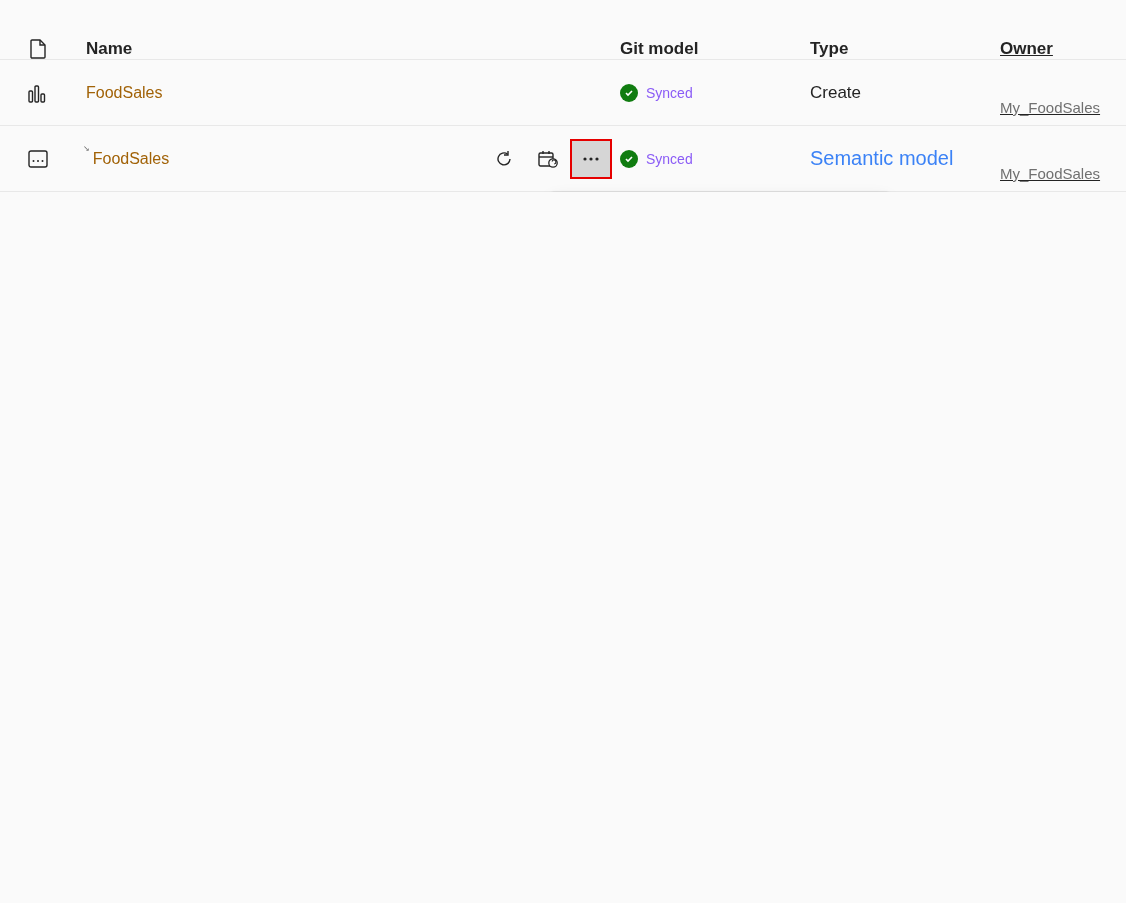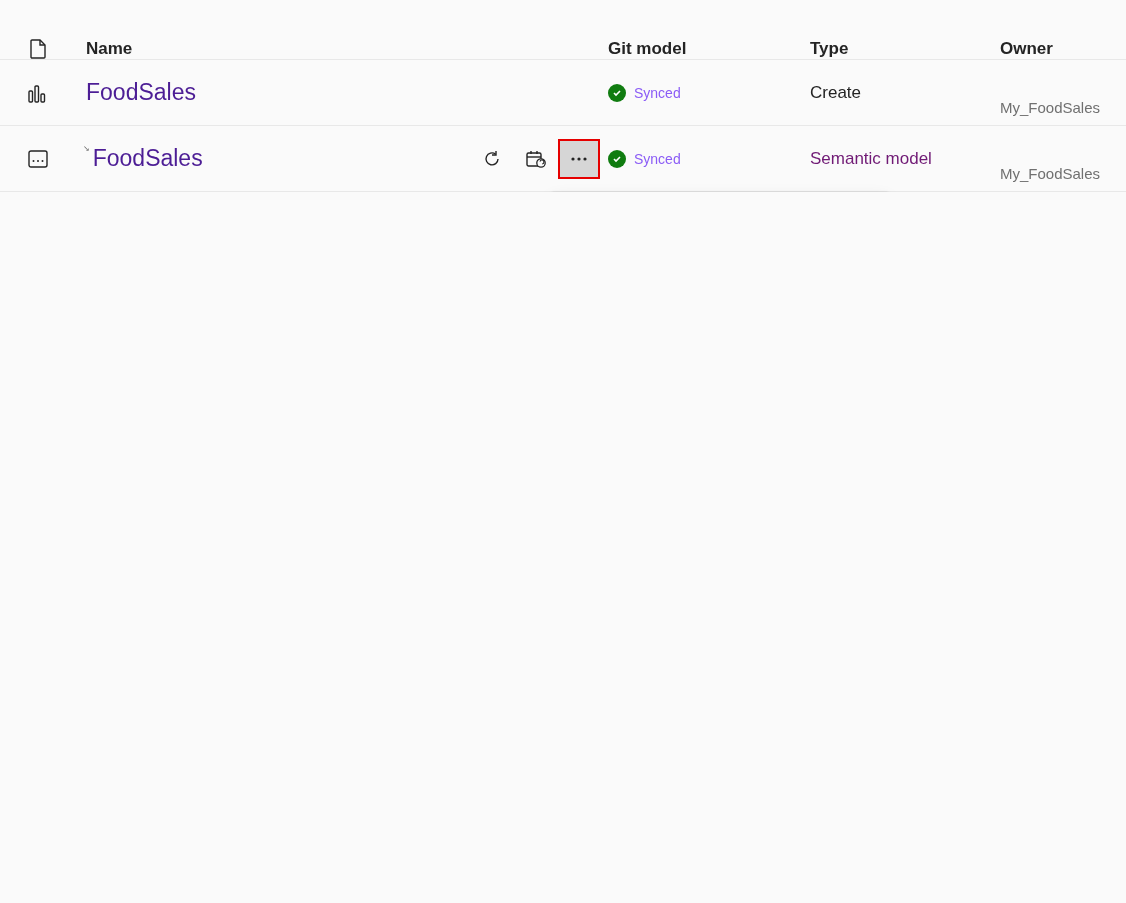--- a/index.html
+++ b/index.html
@@ -53,58 +53,58 @@
     .col-git {
       width: 190px;
       display: flex;
       align-items: center;
       gap: 8px;
     }
     .col-type {
       width: 190px;
       display: flex;
       align-items: center;
-      margin-left: 12px;
     }
     .col-owner {
       width: 126px;
       display: flex;
       align-items: center;
+      text-decoration: underline;
     }
     .header-text {
       font-size: 17px;
       font-weight: 600;
       color: #242424;
     }
     .name-text {
-      font-size: 23px;
+      font-size: 16px;
       font-weight: 400;
-      color: #4c1d95;
+      color: #a16207;
     }
     .checkmark-circle {
       width: 18px;
       height: 18px;
       border-radius: 50%;
       background: #107C10;
       display: flex;
       align-items: center;
       justify-content: center;
       flex-shrink: 0;
     }
     .git-text {
       font-size: 14px;
       color: #8b5cf6;
     }
     .type-text {
       font-size: 17px;
       color: #242424;
     }
     .type-text-gray {
-      font-size: 17px;
-      color: #701a75;
+      font-size: 20px;
+      color: #3b82f6;
     }
     .owner-text {
       font-size: 15px;
       color: #707070;
       margin-top: 30px;
     }
     .action-btn {
       width: 44px;
       height: 66px;
       display: flex;

